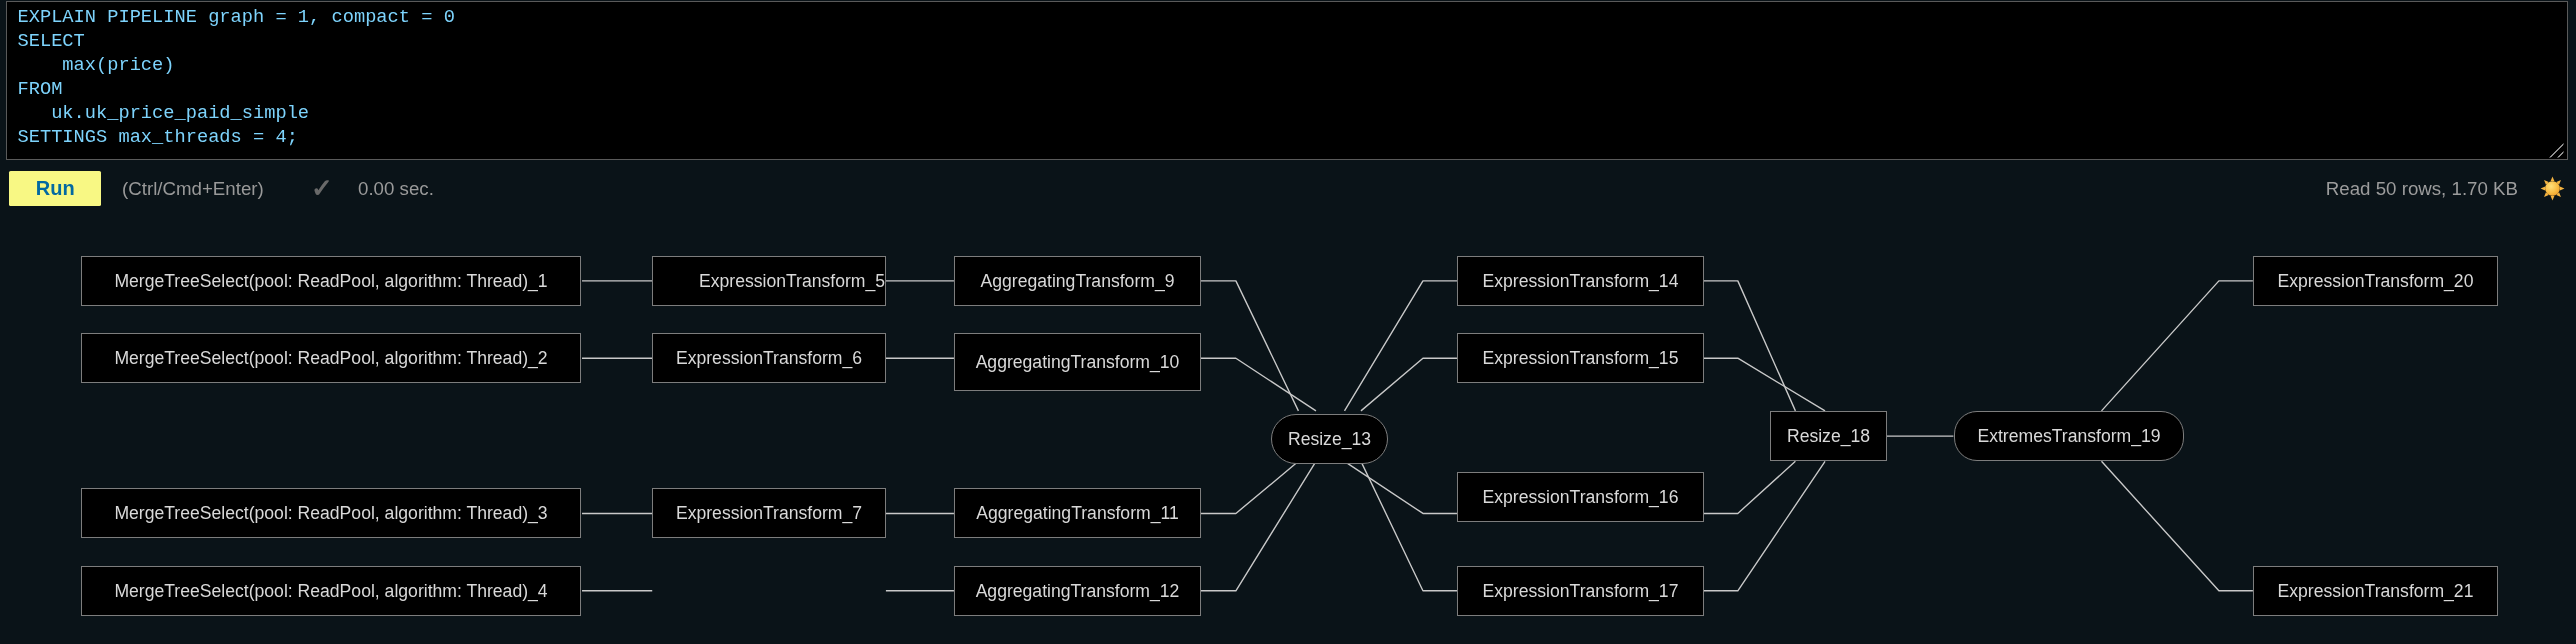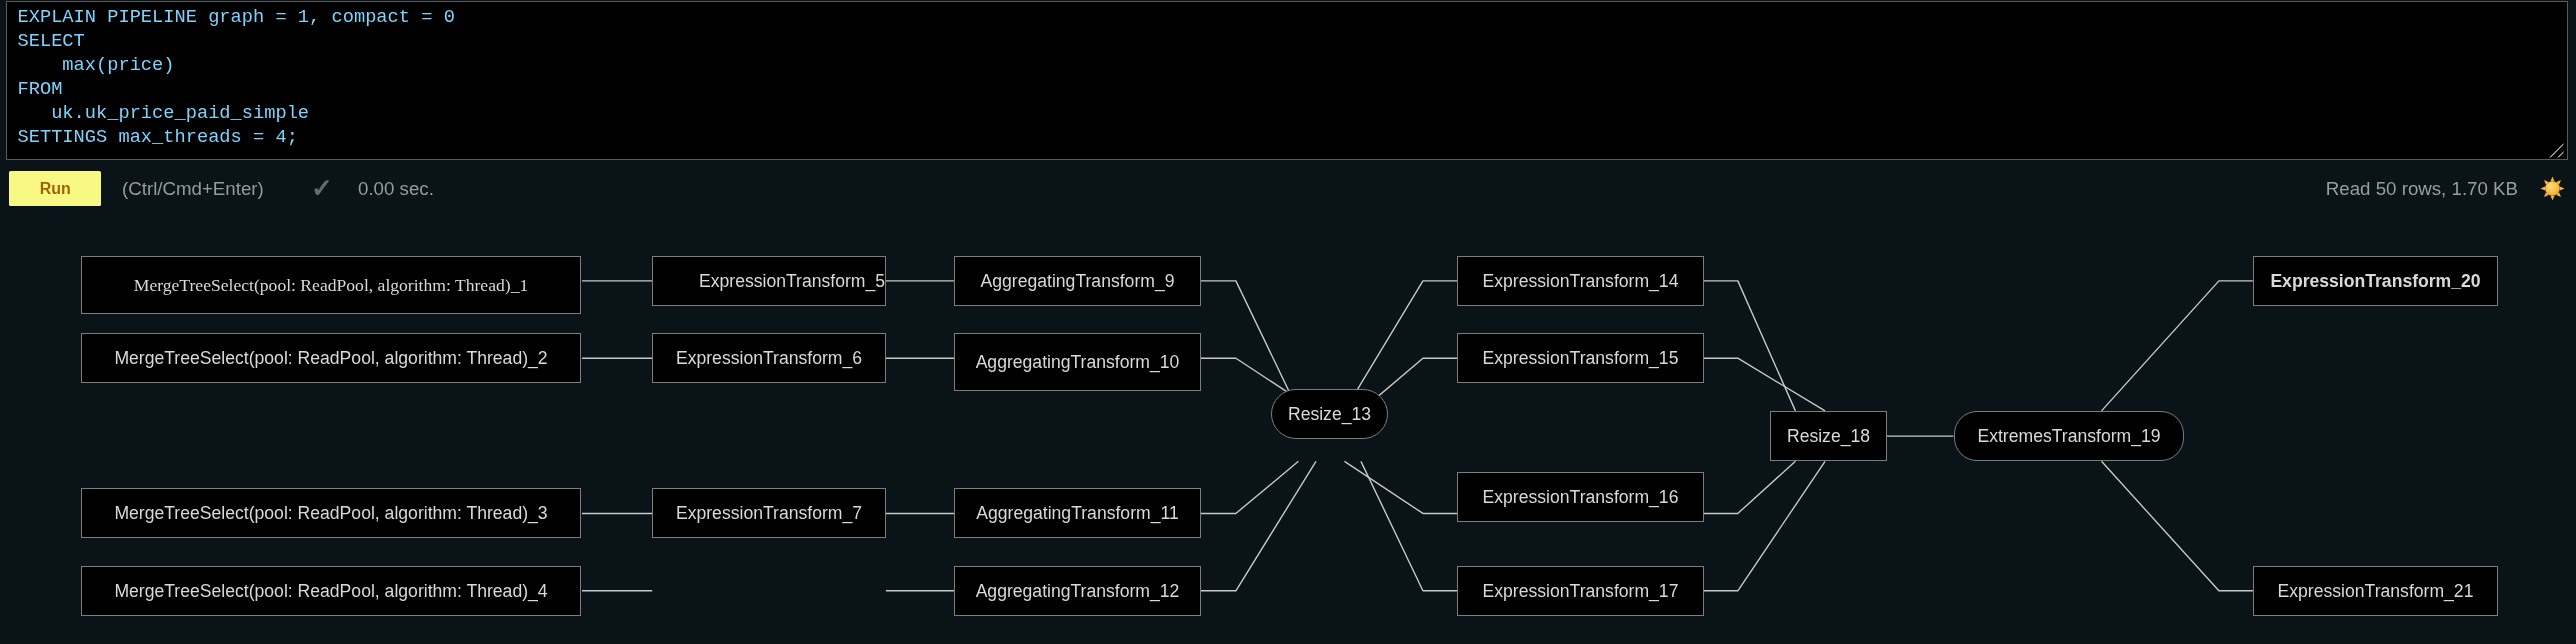--- a/index.html
+++ b/index.html
@@ -33,24 +33,24 @@
     pointer-events:none;
   }
   
   .toolbar{
     position:absolute;left:0;top:171px;width:2576px;height:35px;
   }
   #run-btn{
     position:absolute;left:9.3px;top:0;
     width:92px;height:35px;
     background:#f8f884;
-    color:#a16207;
+    color:#0369a1;
     border:none;border-radius:1.6px;
     font-family:"Liberation Sans",sans-serif;
-    font-weight:bold;font-size:16px;
+    font-weight:bold;font-size:20px;
     cursor:pointer;
   }
   .tb-text{
     position:absolute;top:0;height:35px;line-height:35px;
     color:#999;font-size:18.7px;white-space:nowrap;
   }
   .hint{left:122px;}
   .check{left:311px;color:#696969;font-size:26px;font-weight:bold;}
   .elapsed{left:358px;color:#9a9a9a;}
   .stats{right:58px;color:#9c9c9c;}
@@ -134,36 +134,36 @@
         <polyline points="2480,841 2593,1077 2655,1077" fill="none" stroke="#c9c9c9" stroke-width="2.5" stroke-linejoin="round"></polyline>
         <polyline points="3105,512 3167,512 3272,749" fill="none" stroke="#c9c9c9" stroke-width="2.5" stroke-linejoin="round"></polyline>
         <polyline points="3105,653 3167,653 3326,749" fill="none" stroke="#c9c9c9" stroke-width="2.5" stroke-linejoin="round"></polyline>
         <polyline points="3105,936 3167,936 3272,841" fill="none" stroke="#c9c9c9" stroke-width="2.5" stroke-linejoin="round"></polyline>
         <polyline points="3105,1077 3167,1077 3326,841" fill="none" stroke="#c9c9c9" stroke-width="2.5" stroke-linejoin="round"></polyline>
         <polyline points="3438,795 3560,795" fill="none" stroke="#c9c9c9" stroke-width="2.5" stroke-linejoin="round"></polyline>
         <polyline points="3830,749 4044,512 4106,512" fill="none" stroke="#c9c9c9" stroke-width="2.5" stroke-linejoin="round"></polyline>
         <polyline points="3830,841 4044,1077 4106,1077" fill="none" stroke="#c9c9c9" stroke-width="2.5" stroke-linejoin="round"></polyline>
       </svg>
 
-  <div class="node" style="left: 81px; top: 256px; width: 500px; height: 58px; font-family: Liberation Serif, serif;">MergeTreeSelect(pool: ReadPool, algorithm: Thread)_1</div>
+  <div class="node" style="left: 81px; top: 256px; width: 500px; height: 50px;">MergeTreeSelect(pool: ReadPool, algorithm: Thread)_1</div>
       <div class="node" style="left: 81px; top: 333px; width: 500px; height: 50px;">MergeTreeSelect(pool: ReadPool, algorithm: Thread)_2</div>
       <div class="node" style="left: 81px; top: 488px; width: 500px; height: 50px;">MergeTreeSelect(pool: ReadPool, algorithm: Thread)_3</div>
       <div class="node" style="left: 81px; top: 566px; width: 500px; height: 50px;">MergeTreeSelect(pool: ReadPool, algorithm: Thread)_4</div>
       <div class="node" style="left: 652px; top: 256px; width: 234px; height: 50px; padding-left: 46px;">ExpressionTransform_5</div>
       <div class="node" style="left: 652px; top: 333px; width: 234px; height: 50px;">ExpressionTransform_6</div>
       <div class="node" style="left: 652px; top: 488px; width: 234px; height: 50px;">ExpressionTransform_7</div>
       <div class="node" style="left: 954px; top: 256px; width: 247px; height: 50px;">AggregatingTransform_9</div>
       <div class="node" style="left: 954px; top: 333px; width: 247px; height: 58px;">AggregatingTransform_10</div>
       <div class="node" style="left: 954px; top: 488px; width: 247px; height: 50px;">AggregatingTransform_11</div>
       <div class="node" style="left: 954px; top: 566px; width: 247px; height: 50px;">AggregatingTransform_12</div>
-      <div class="node" style="left: 1271px; top: 389px; width: 117px; height: 50px; border-radius: 25px;">Resize_13</div>
+      <div class="node" style="left: 1271px; top: 414px; width: 117px; height: 50px; border-radius: 25px;">Resize_13</div>
       <div class="node" style="left: 1457px; top: 256px; width: 247px; height: 50px;">ExpressionTransform_14</div>
       <div class="node" style="left: 1457px; top: 333px; width: 247px; height: 50px;">ExpressionTransform_15</div>
       <div class="node" style="left: 1457px; top: 472px; width: 247px; height: 50px;">ExpressionTransform_16</div>
       <div class="node" style="left: 1457px; top: 566px; width: 247px; height: 50px;">ExpressionTransform_17</div>
       <div class="node" style="left: 1770px; top: 411px; width: 117px; height: 50px;">Resize_18</div>
       <div class="node" style="left: 1954px; top: 411px; width: 230px; height: 50px; border-radius: 23px;">ExtremesTransform_19</div>
-      <div class="node" style="left: 2253px; top: 256px; width: 245px; height: 50px; font-weight: bold;">ExpressionTransform_20</div>
+      <div class="node" style="left: 2253px; top: 256px; width: 245px; height: 50px;">ExpressionTransform_20</div>
       <div class="node" style="left: 2253px; top: 566px; width: 245px; height: 50px;">ExpressionTransform_21</div>
     </div>
 
 </div>
 
 
 </body></html>

